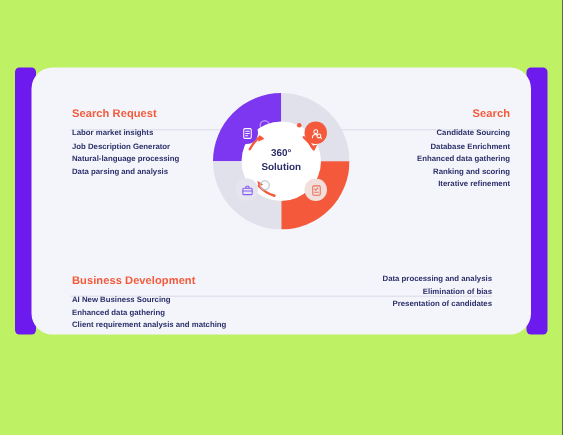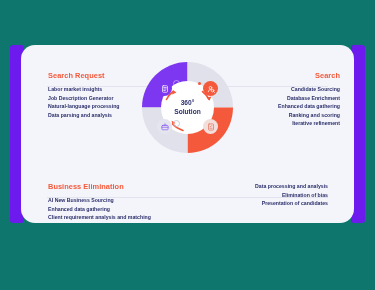--- a/index.html
+++ b/index.html
@@ -10,21 +10,21 @@
   body {
     width: 375px;
     height: 290px;
     overflow: hidden;
     font-family: "Liberation Sans", sans-serif;
   }
   #stage {
     position: relative;
     width: 375px;
     height: 290px;
-    background: #0f766e;
+    background: #bef264;
   }
 
   
   .accent-bar {
     position: absolute;
     top: 45px;
     height: 178px;
     width: 14px;
     background: #6d1aee;
     border-radius: 3px;
@@ -185,21 +185,21 @@
       <ul class="section-list">
         <li>Candidate Sourcing</li>
         <li>Database Enrichment</li>
         <li>Enhanced data gathering</li>
         <li>Ranking and scoring</li>
         <li>Iterative refinement</li>
       </ul>
     </div>
 
     <div class="section sec-bl">
-      <div class="section-title">Business Elimination</div>
+      <div class="section-title">Business Development</div>
       <ul class="section-list">
         <li>AI New Business Sourcing</li>
         <li>Enhanced data gathering</li>
         <li>Client requirement analysis and matching</li>
       </ul>
     </div>
 
     <div class="section sec-br">
       <ul class="section-list">
         <li>Data processing and analysis</li>

